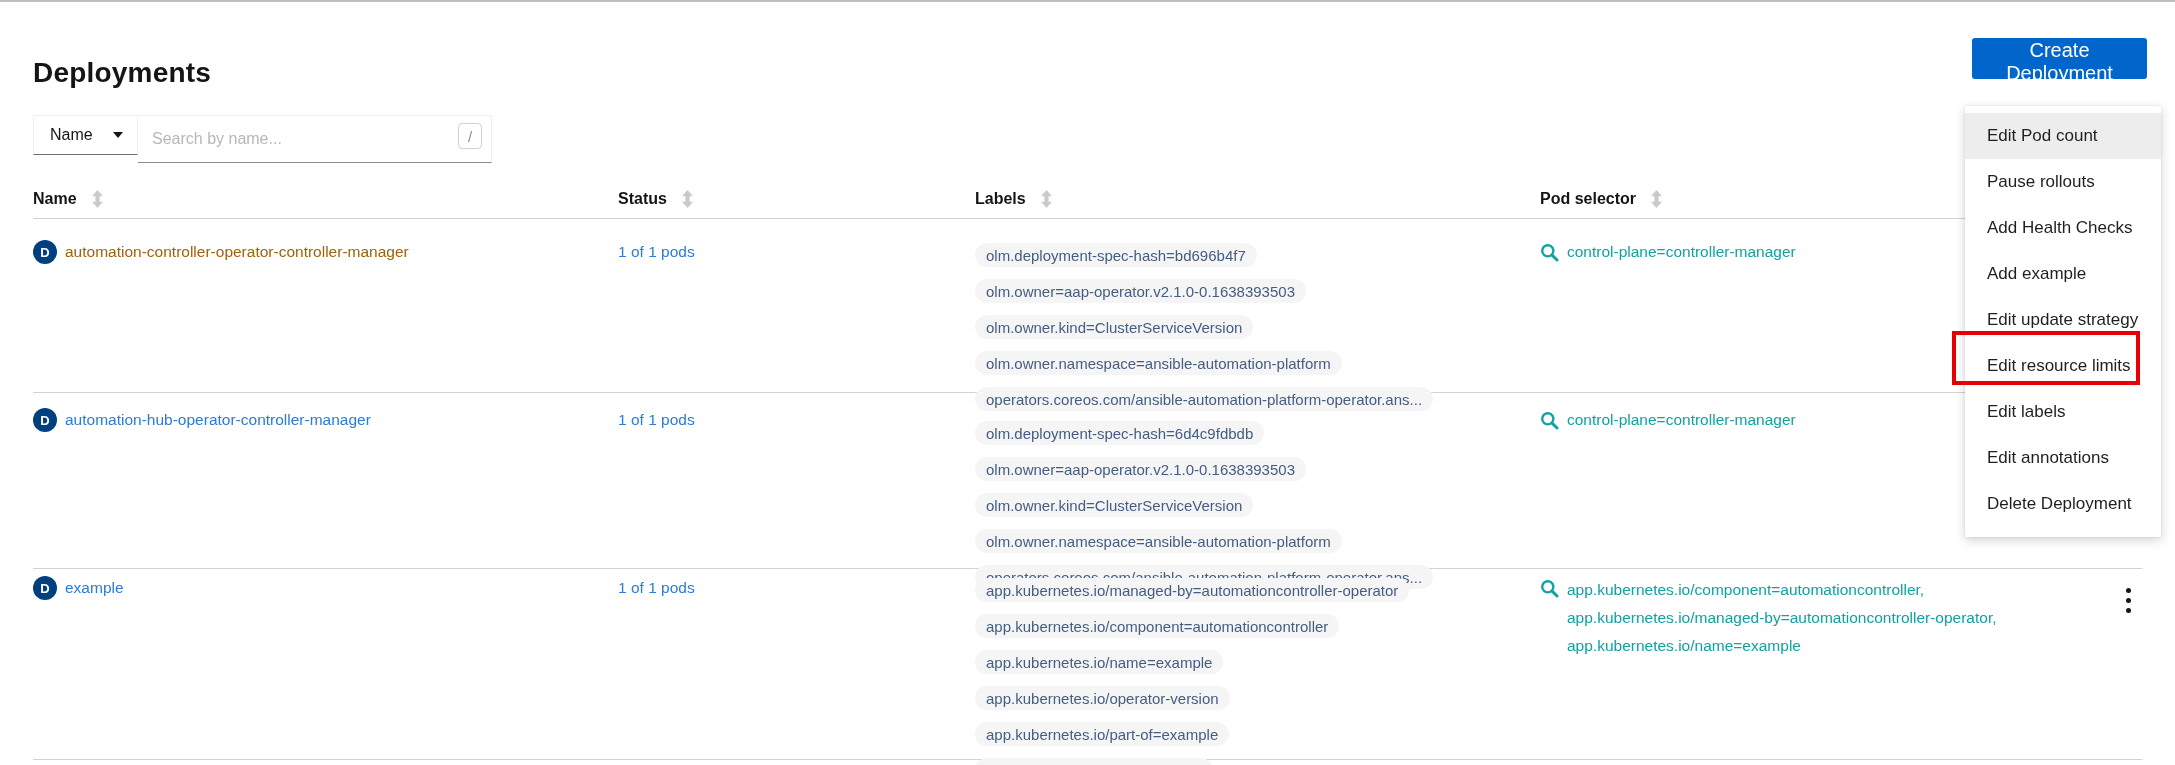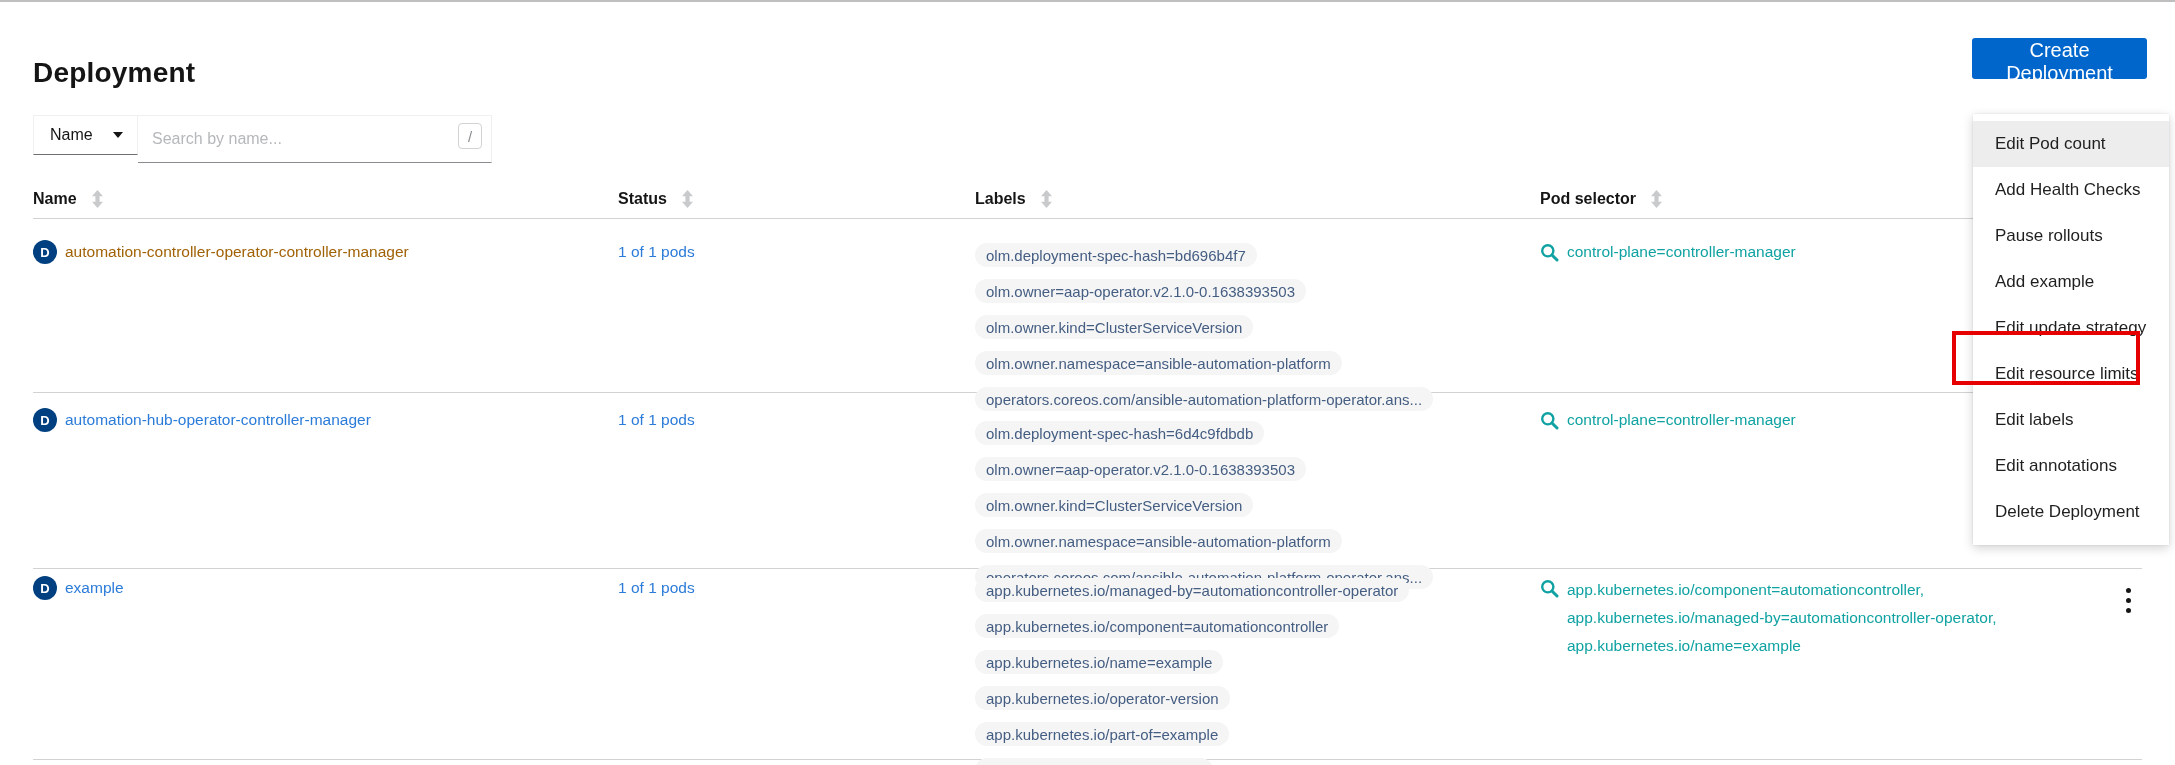--- a/index.html
+++ b/index.html
@@ -62,40 +62,40 @@
   .kebab{
     position:absolute;left:2089px;background:none;border:none;cursor:pointer;
     display:flex;flex-direction:column;gap:5px;padding:4px;
   }
   .kebab i{width:5px;height:5px;border-radius:50%;background:#151515;}
 
   
   .menu{
     position:absolute;left:1957px;top:98px;width:196px;box-sizing:border-box;padding:7px 0 10px 0;
     background:#fff;box-shadow:0 3px 10px rgba(3,3,3,.18),0 0 2px rgba(3,3,3,.09);z-index:10;
-    list-style:none;margin:16px;
+    list-style:none;margin:8px;
   }
   .menu li{
     height:46px;display:flex;align-items:center;padding-left:22px;font-size:17px;color:#1f1f1f;cursor:pointer;
   }
   .menu li.hl{background:#ededed;}
 
   
   .red-box{
     position:absolute;left:1952px;top:331px;width:188px;height:54px;box-sizing:border-box;
     border:4px solid #e60000;z-index:20;pointer-events:none;
   }
 </style>
 </head>
 <body>
 
 <div id="screen">
   <div class="top-rule"></div>
 
-  <h1 class="page-title">Deployment</h1>
+  <h1 class="page-title">Deployments</h1>
 
   <div class="toolbar">
     <button class="filter-dd">
       <span>Name</span>
       <span class="caret"></span>
     </button>
     <div class="search-wrap">
       <input class="search-input" type="text" placeholder="Search by name..." style="">
       <span class="kbd">/</span>
     </div>
@@ -212,22 +212,22 @@
         <button class="kebab" style="top: 16px;">
           <i></i>
           <i></i>
           <i></i>
         </button>
       </div>
     </div>
 
   <ul class="menu" id="menu">
       <li class="hl">Edit Pod count</li>
+      <li>Pause rollouts</li>
       <li>Add Health Checks</li>
-      <li>Pause rollouts</li>
       <li>Add example</li>
       <li>Edit update strategy</li>
       <li>Edit resource limits</li>
       <li>Edit labels</li>
       <li>Edit annotations</li>
       <li>Delete Deployment</li>
     </ul>
   <div class="red-box"></div>
 </div>
 

